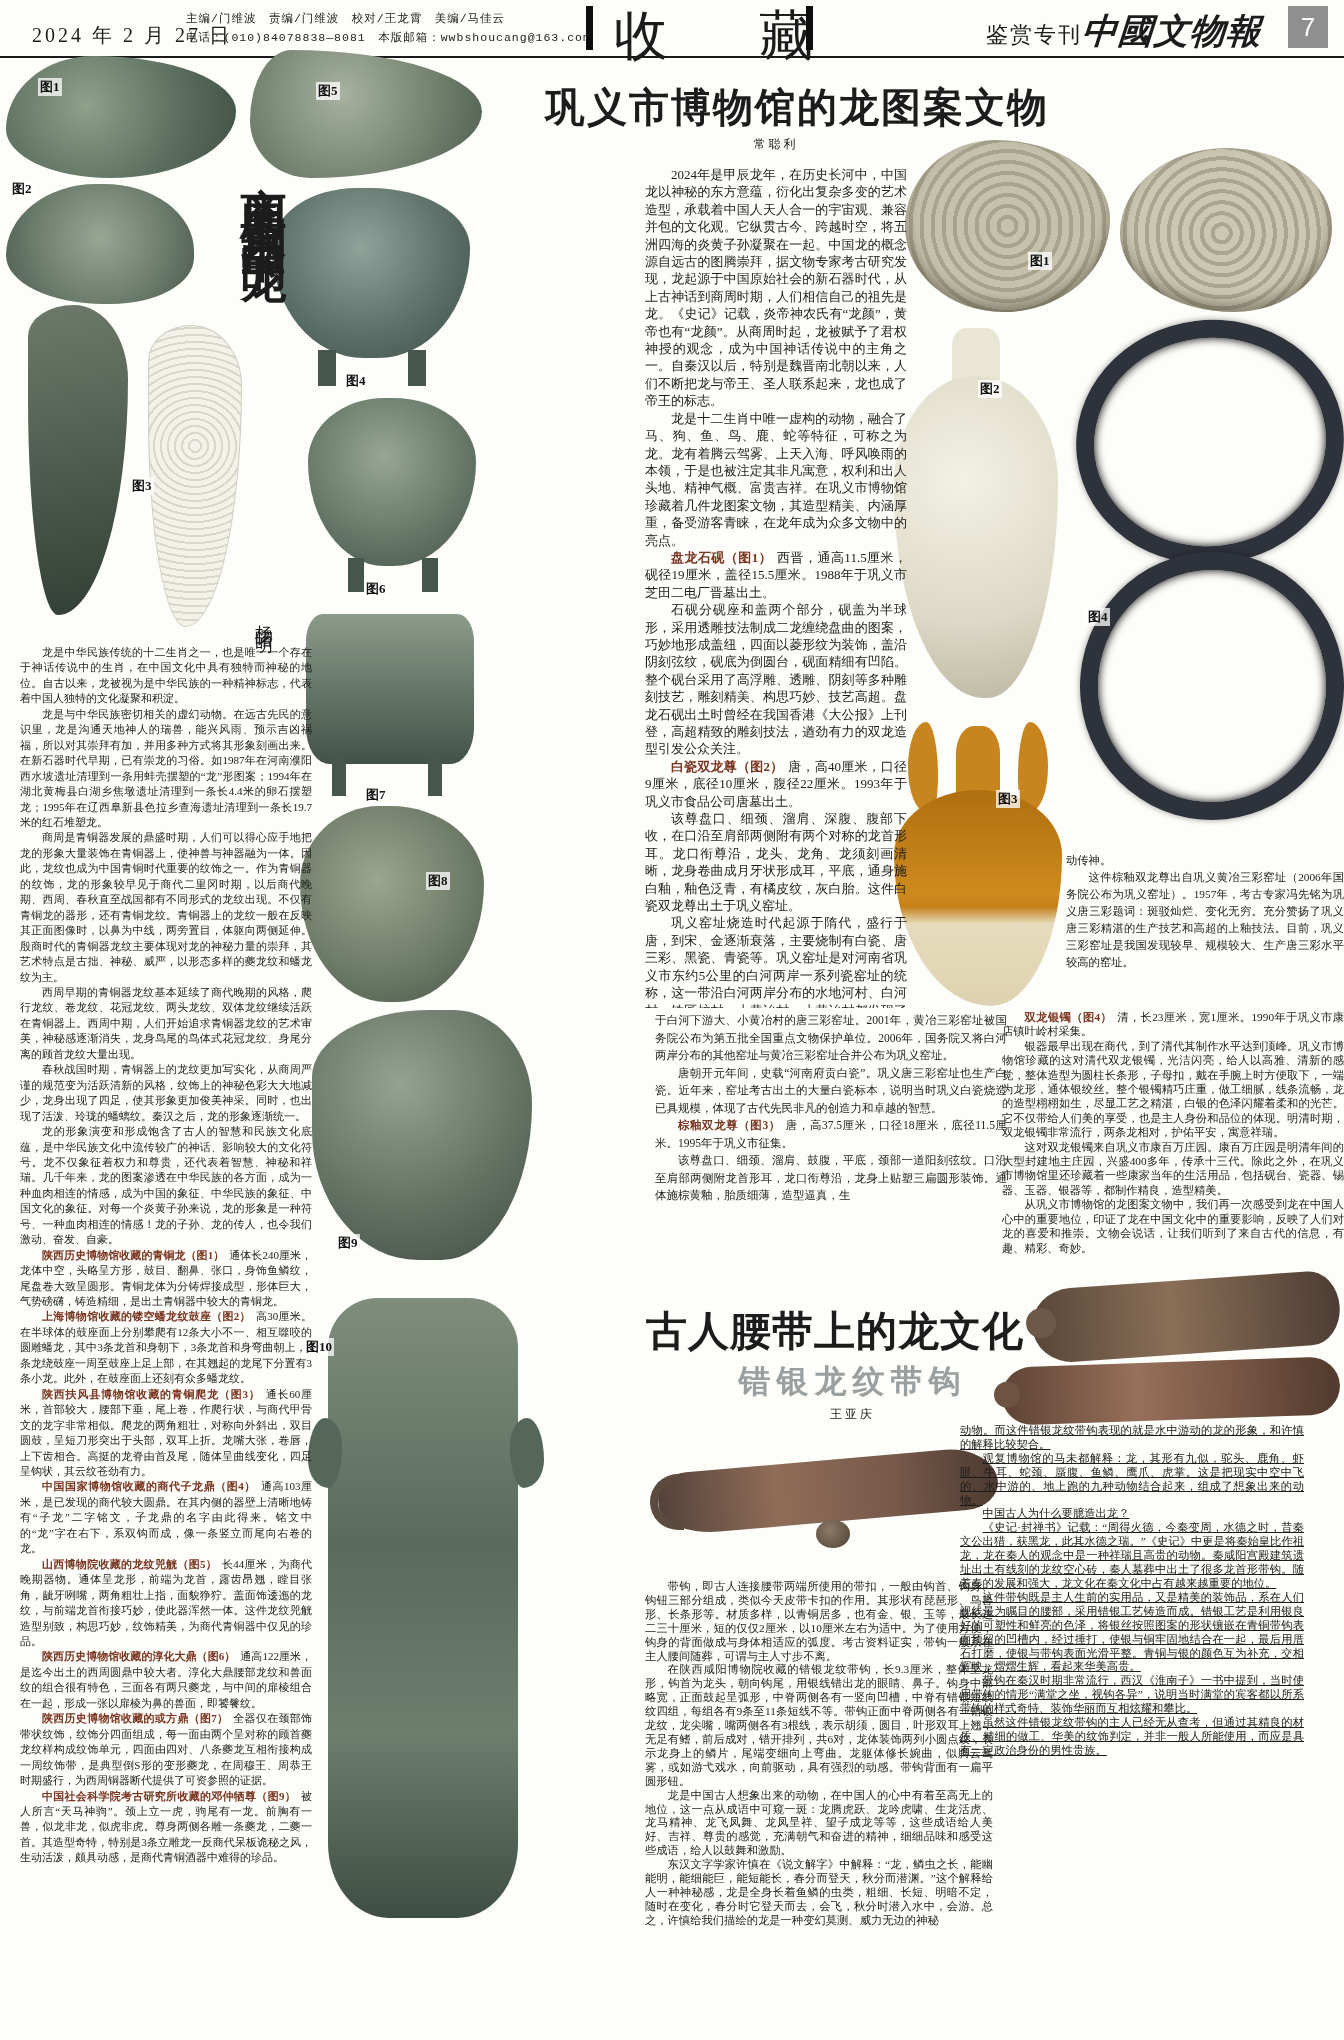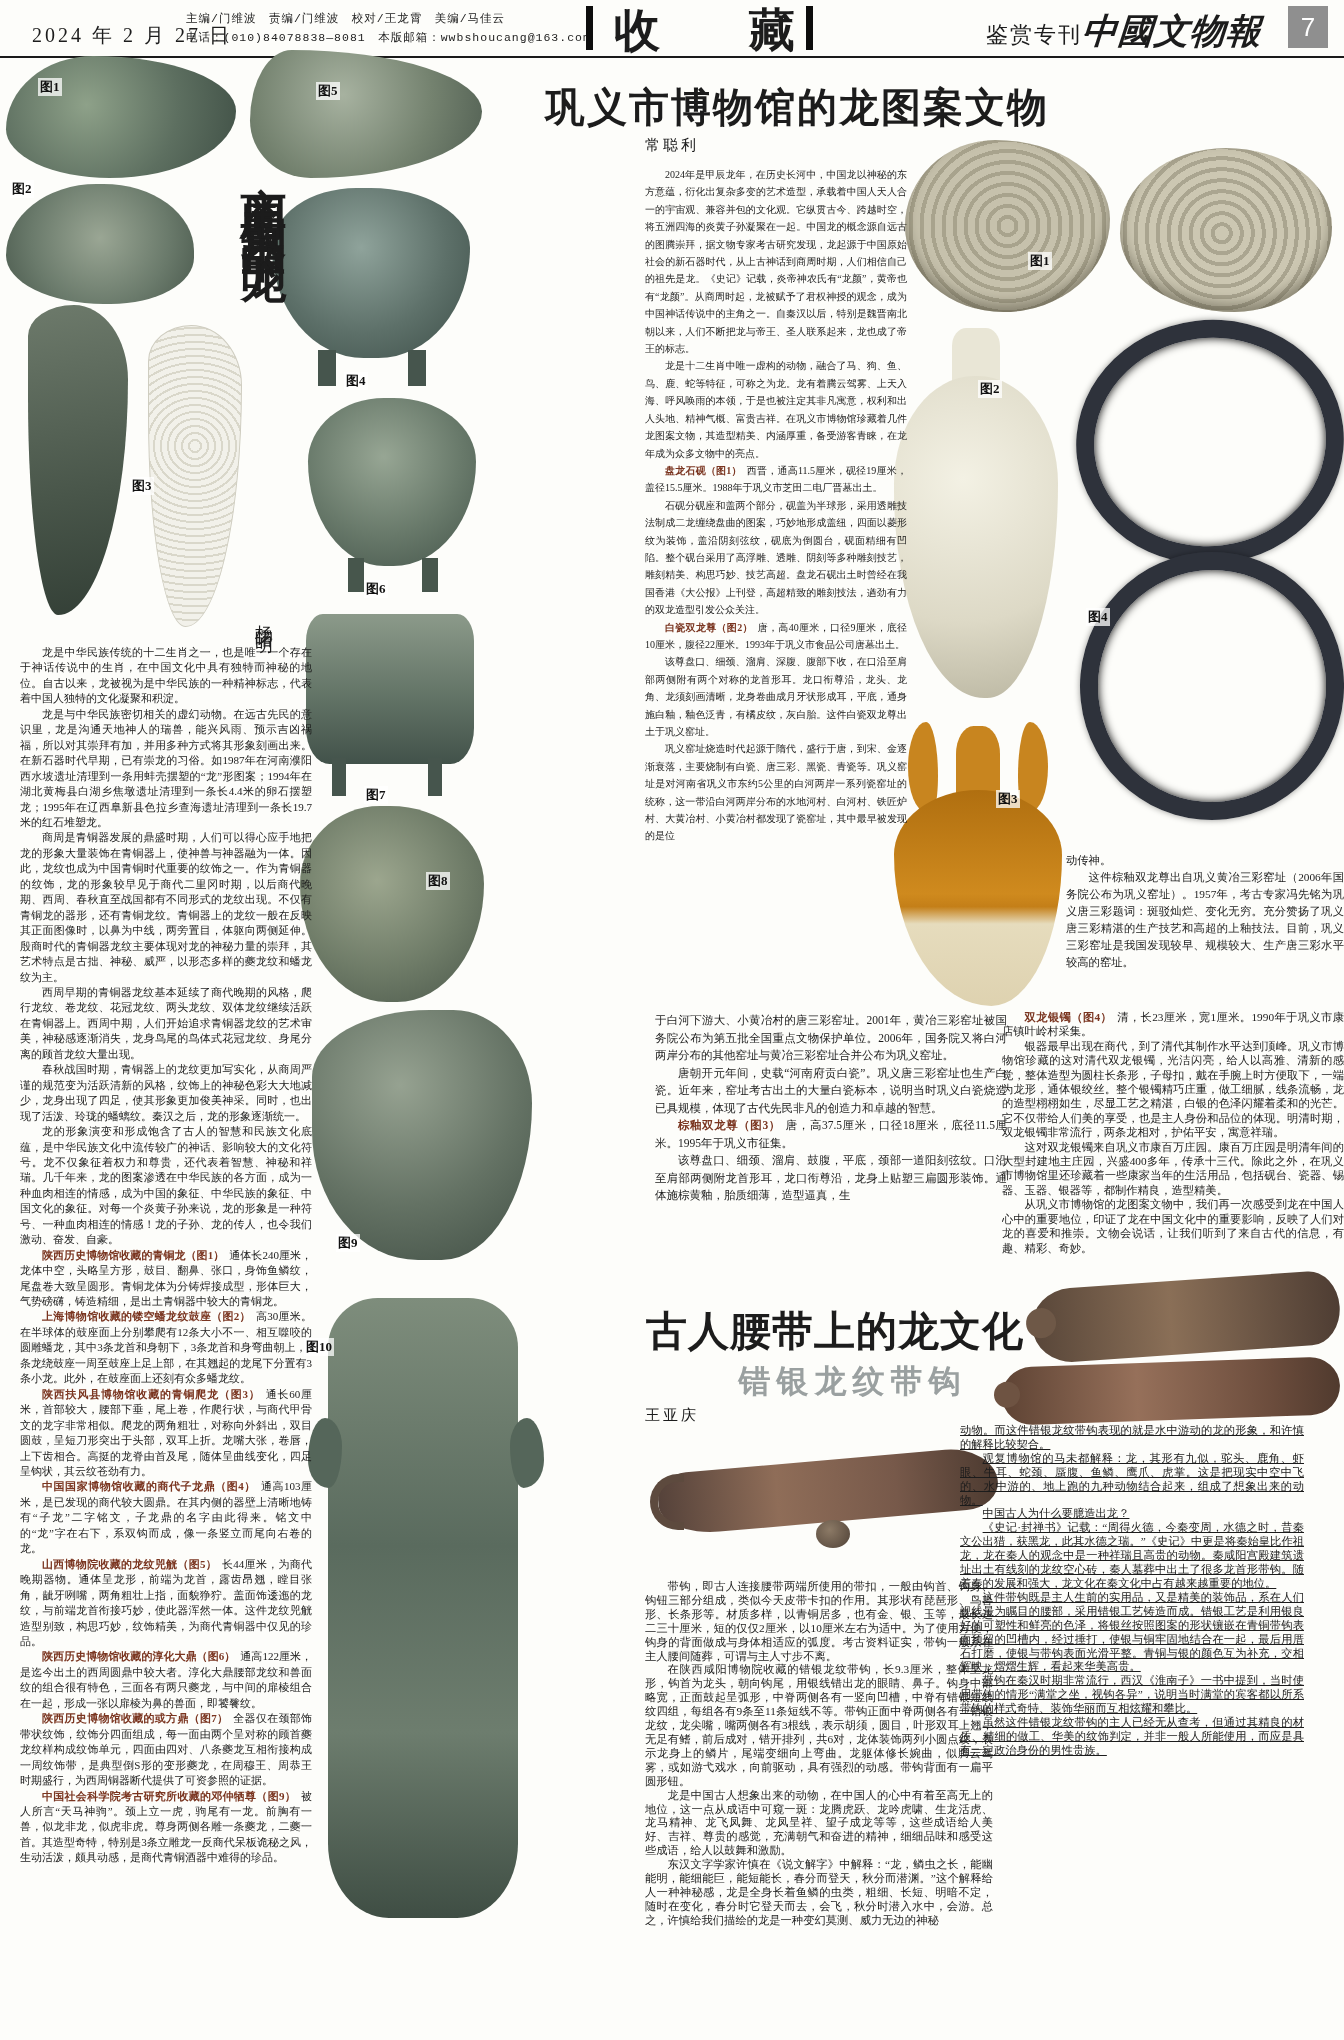--- a/index.html
+++ b/index.html
@@ -3,38 +3,38 @@
 <meta charset="utf-8">
 <style>
   html,body{margin:0;padding:0;background:#e8e8e8;}
   #page{position:relative;width:1344px;height:2040px;background:#fdfdfa;margin:0 auto;overflow:hidden;
         font-family:"Liberation Serif",serif;color:#1c1c1c;}
   .abs{position:absolute;}
   
   .hdr-date{font-size:20px;letter-spacing:3px;font-weight:normal;}
   .hdr-small{font-family:Liberation Mono, monospace;font-size:11.5px;color:#222;letter-spacing:1px;}
   .hdr-bar{width:7px;background:#0d0d0d;}
-  .hdr-section{font-size:46px;font-weight:700;letter-spacing:38px;font-family:"Liberation Sans",sans-serif;}
+  .hdr-section{font-size:54px;font-weight:400;letter-spacing:38px;font-family:"Liberation Sans",sans-serif;}
   .hdr-edition{font-size:22px;letter-spacing:2px;}
   .hdr-masthead{font-size:35px;font-weight:bold;font-style:italic;transform:skewX(-4deg);letter-spacing:1px;}
   .hdr-pagebox{width:40px;height:42px;background:#8f8f8f;color:#fff;font-size:26px;line-height:42px;text-align:center;font-family:"Liberation Sans",sans-serif;}
   .hdr-rule{left:0;top:56px;width:1344px;border-top:2px solid #1a1a1a;height:0;}
   
   .h-vert{writing-mode:vertical-rl;font-size:46px;font-weight:900;letter-spacing:10px;line-height:1.1;}
   .h-vert-by{writing-mode:vertical-rl;font-size:18px;letter-spacing:6px;}
   .h-big{font-size:40px;font-weight:700;letter-spacing:2px;white-space:nowrap;}
   .h-big2{font-size:41px;font-weight:900;letter-spacing:1px;white-space:nowrap;}
   .h-sub{font-size:32px;font-weight:bold;color:#9aa0a0;letter-spacing:6px;text-align:center;}
-  .h-by{font-size:15px;text-align:left;letter-spacing:3px;}
+  .h-by{font-size:12px;text-align:center;letter-spacing:3px;}
   
   .col{text-align:justify;overflow:hidden;}
   .col p{margin:0;text-indent:2em;}
   .col p.ni{text-indent:0;}
   .lead{font-weight:bold;color:#7a3520;margin-right:5px;}
-  .cola{font-size:10px;line-height:17.4px;}
+  .cola{font-size:13px;line-height:17.4px;}
   .colb{font-size:11.5px;line-height:17.5px;}
   .colc1{font-size:11.3px;line-height:17px;}
   .colc2{font-size:11.3px;line-height:14.4px;}
   .colL{font-size:11px;line-height:15.45px;}
   .colbt{font-size:11.3px;line-height:13.9px;}
   
   .ph{position:absolute;}
   .art{position:absolute;inset:0;}
   .figlabel{position:absolute;font-size:13px;font-weight:bold;color:#111;background:rgba(255,255,255,.75);padding:0 2px;z-index:5;}
   .ring{position:absolute;border-radius:50%;border:18px solid #2e323b;box-shadow:inset 0 0 10px #000, 0 0 6px rgba(0,0,0,.4);background:transparent;}

